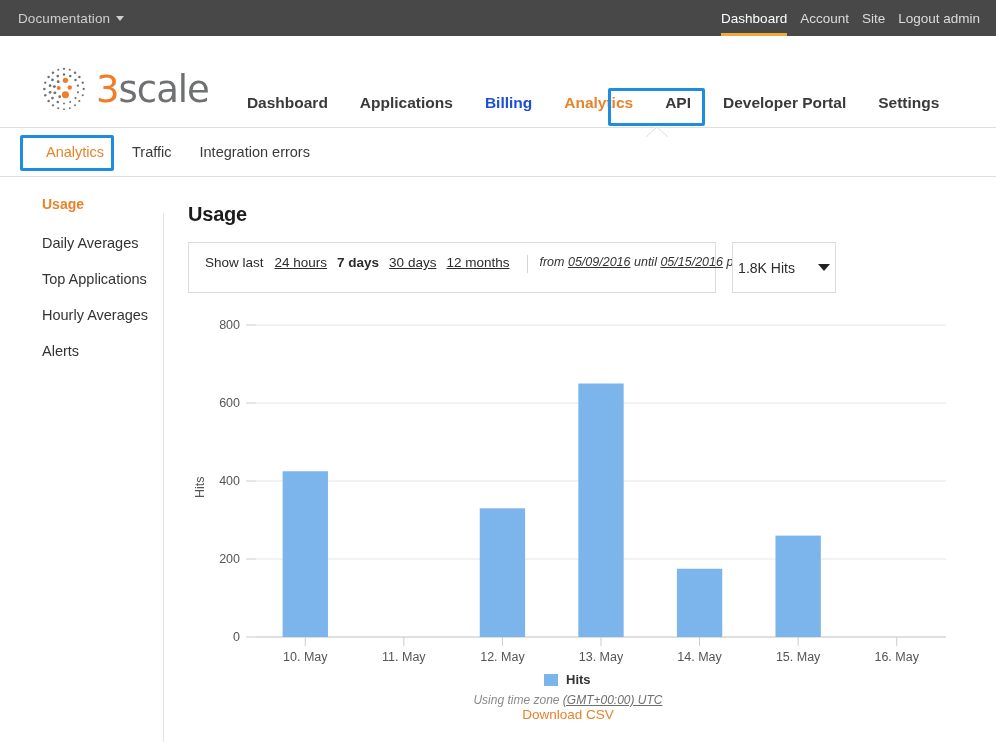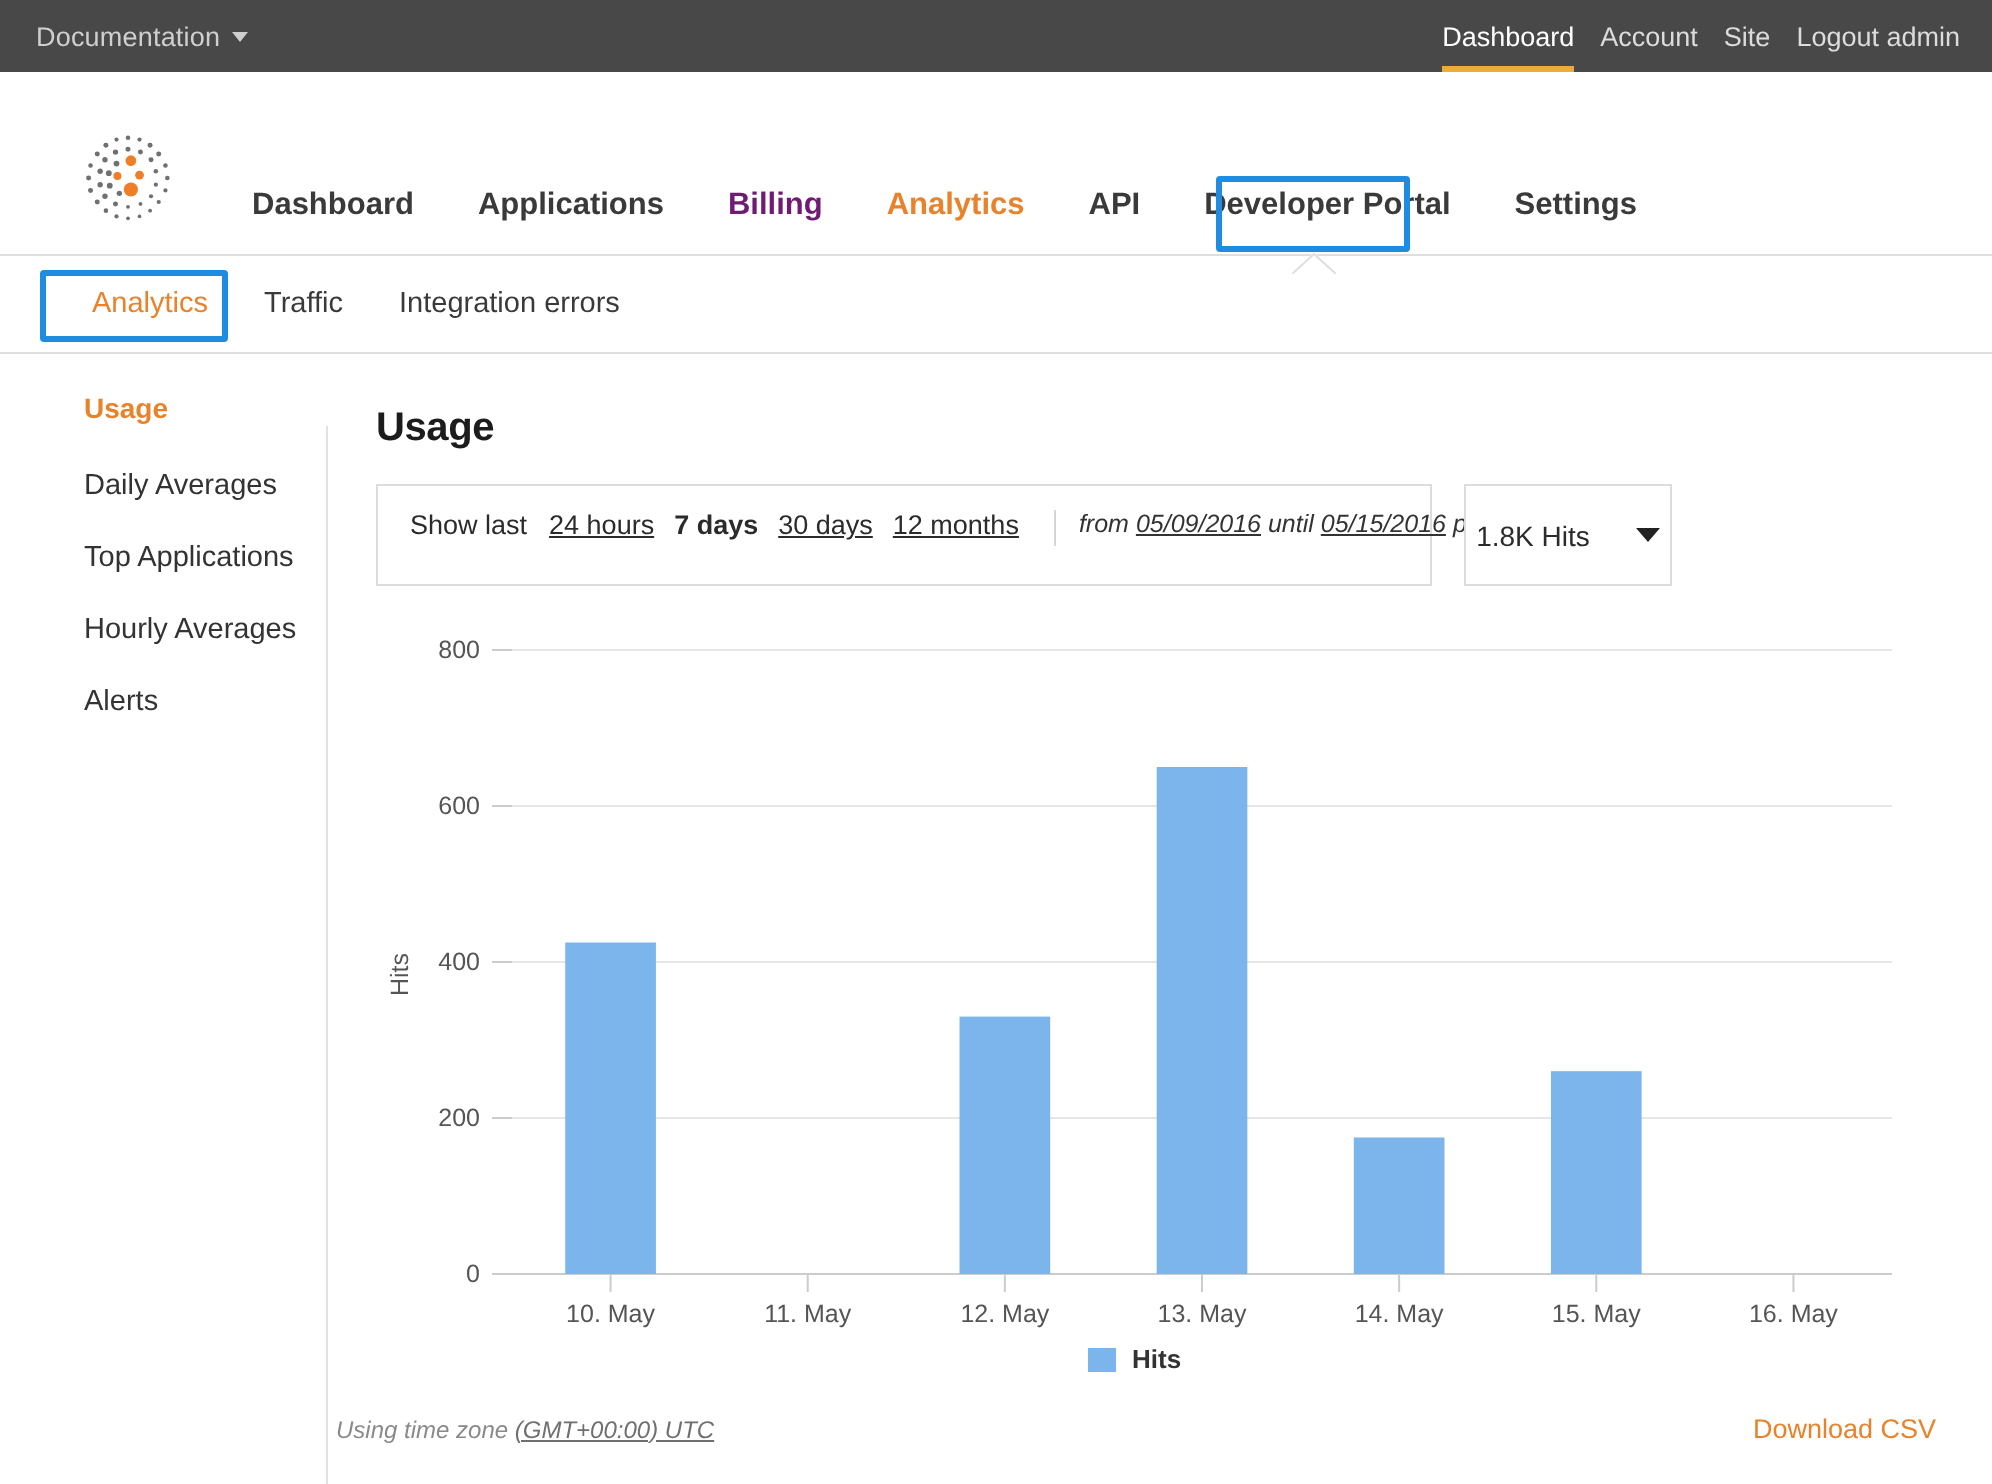--- a/index.html
+++ b/index.html
@@ -101,21 +101,21 @@
   }
   .mainnav-item {
     font-size: 15.5px;
     font-weight: bold;
     color: #3a3a3a;
     padding: 4px 16px;
     cursor: pointer;
     white-space: nowrap;
     position: relative;
   }
-  .mainnav-item.muted { color: #701a75; }
+  .mainnav-item.muted { color: #1d4ed8; }
   .mainnav-item.current { color: #e8822b; }
 
   
   .annot-box {
     position: absolute;
     border: 3px solid #1e8ce0;
     border-radius: 2px;
     pointer-events: none;
   }
   #annot-mainnav { left: 608px; top: 88px; width: 97px; height: 38px; }
@@ -281,20 +281,21 @@
   .chart-svg { display: block; }
 
   .chart-footer {
     position: absolute;
     left: 0; right: 0;
     bottom: 20px;
     display: flex;
     align-items: center;
     justify-content: space-between;
     padding: 0 28px 0 4px;
+    flex-direction: column;
   }
   .tz-note {
     font-size: 12px;
     font-style: italic;
     color: #8a8a8a;
   }
   .tz-note .u {
     text-decoration: underline;
     color: #6f6f6f;
     cursor: pointer;
@@ -367,20 +368,23 @@
         <circle cx="31" cy="58" r="3"></circle>
           <circle cx="41" cy="66" r="2.8"></circle>
       </g>
       <g fill="#f07d28">
         <circle cx="53" cy="32" r="5.6"></circle>
         <circle cx="39" cy="48" r="4.2"></circle>
         <circle cx="62" cy="47" r="4.6"></circle>
         <circle cx="53" cy="62" r="7.4"></circle>
       </g>
     </svg>
+    <div class="logo-text">
+      <span class="three">3</span><span class="scale">scale</span>
+    </div>
   </div>
 
   <nav class="mainnav">
     <div class="mainnav-item">Dashboard</div>
     <div class="mainnav-item">Applications</div>
     <div class="mainnav-item muted">Billing</div>
     <div class="mainnav-item current">Analytics</div>
     <div class="mainnav-item">API</div>
     <div class="mainnav-item">Developer Portal</div>
     <div class="mainnav-item">Settings</div>

